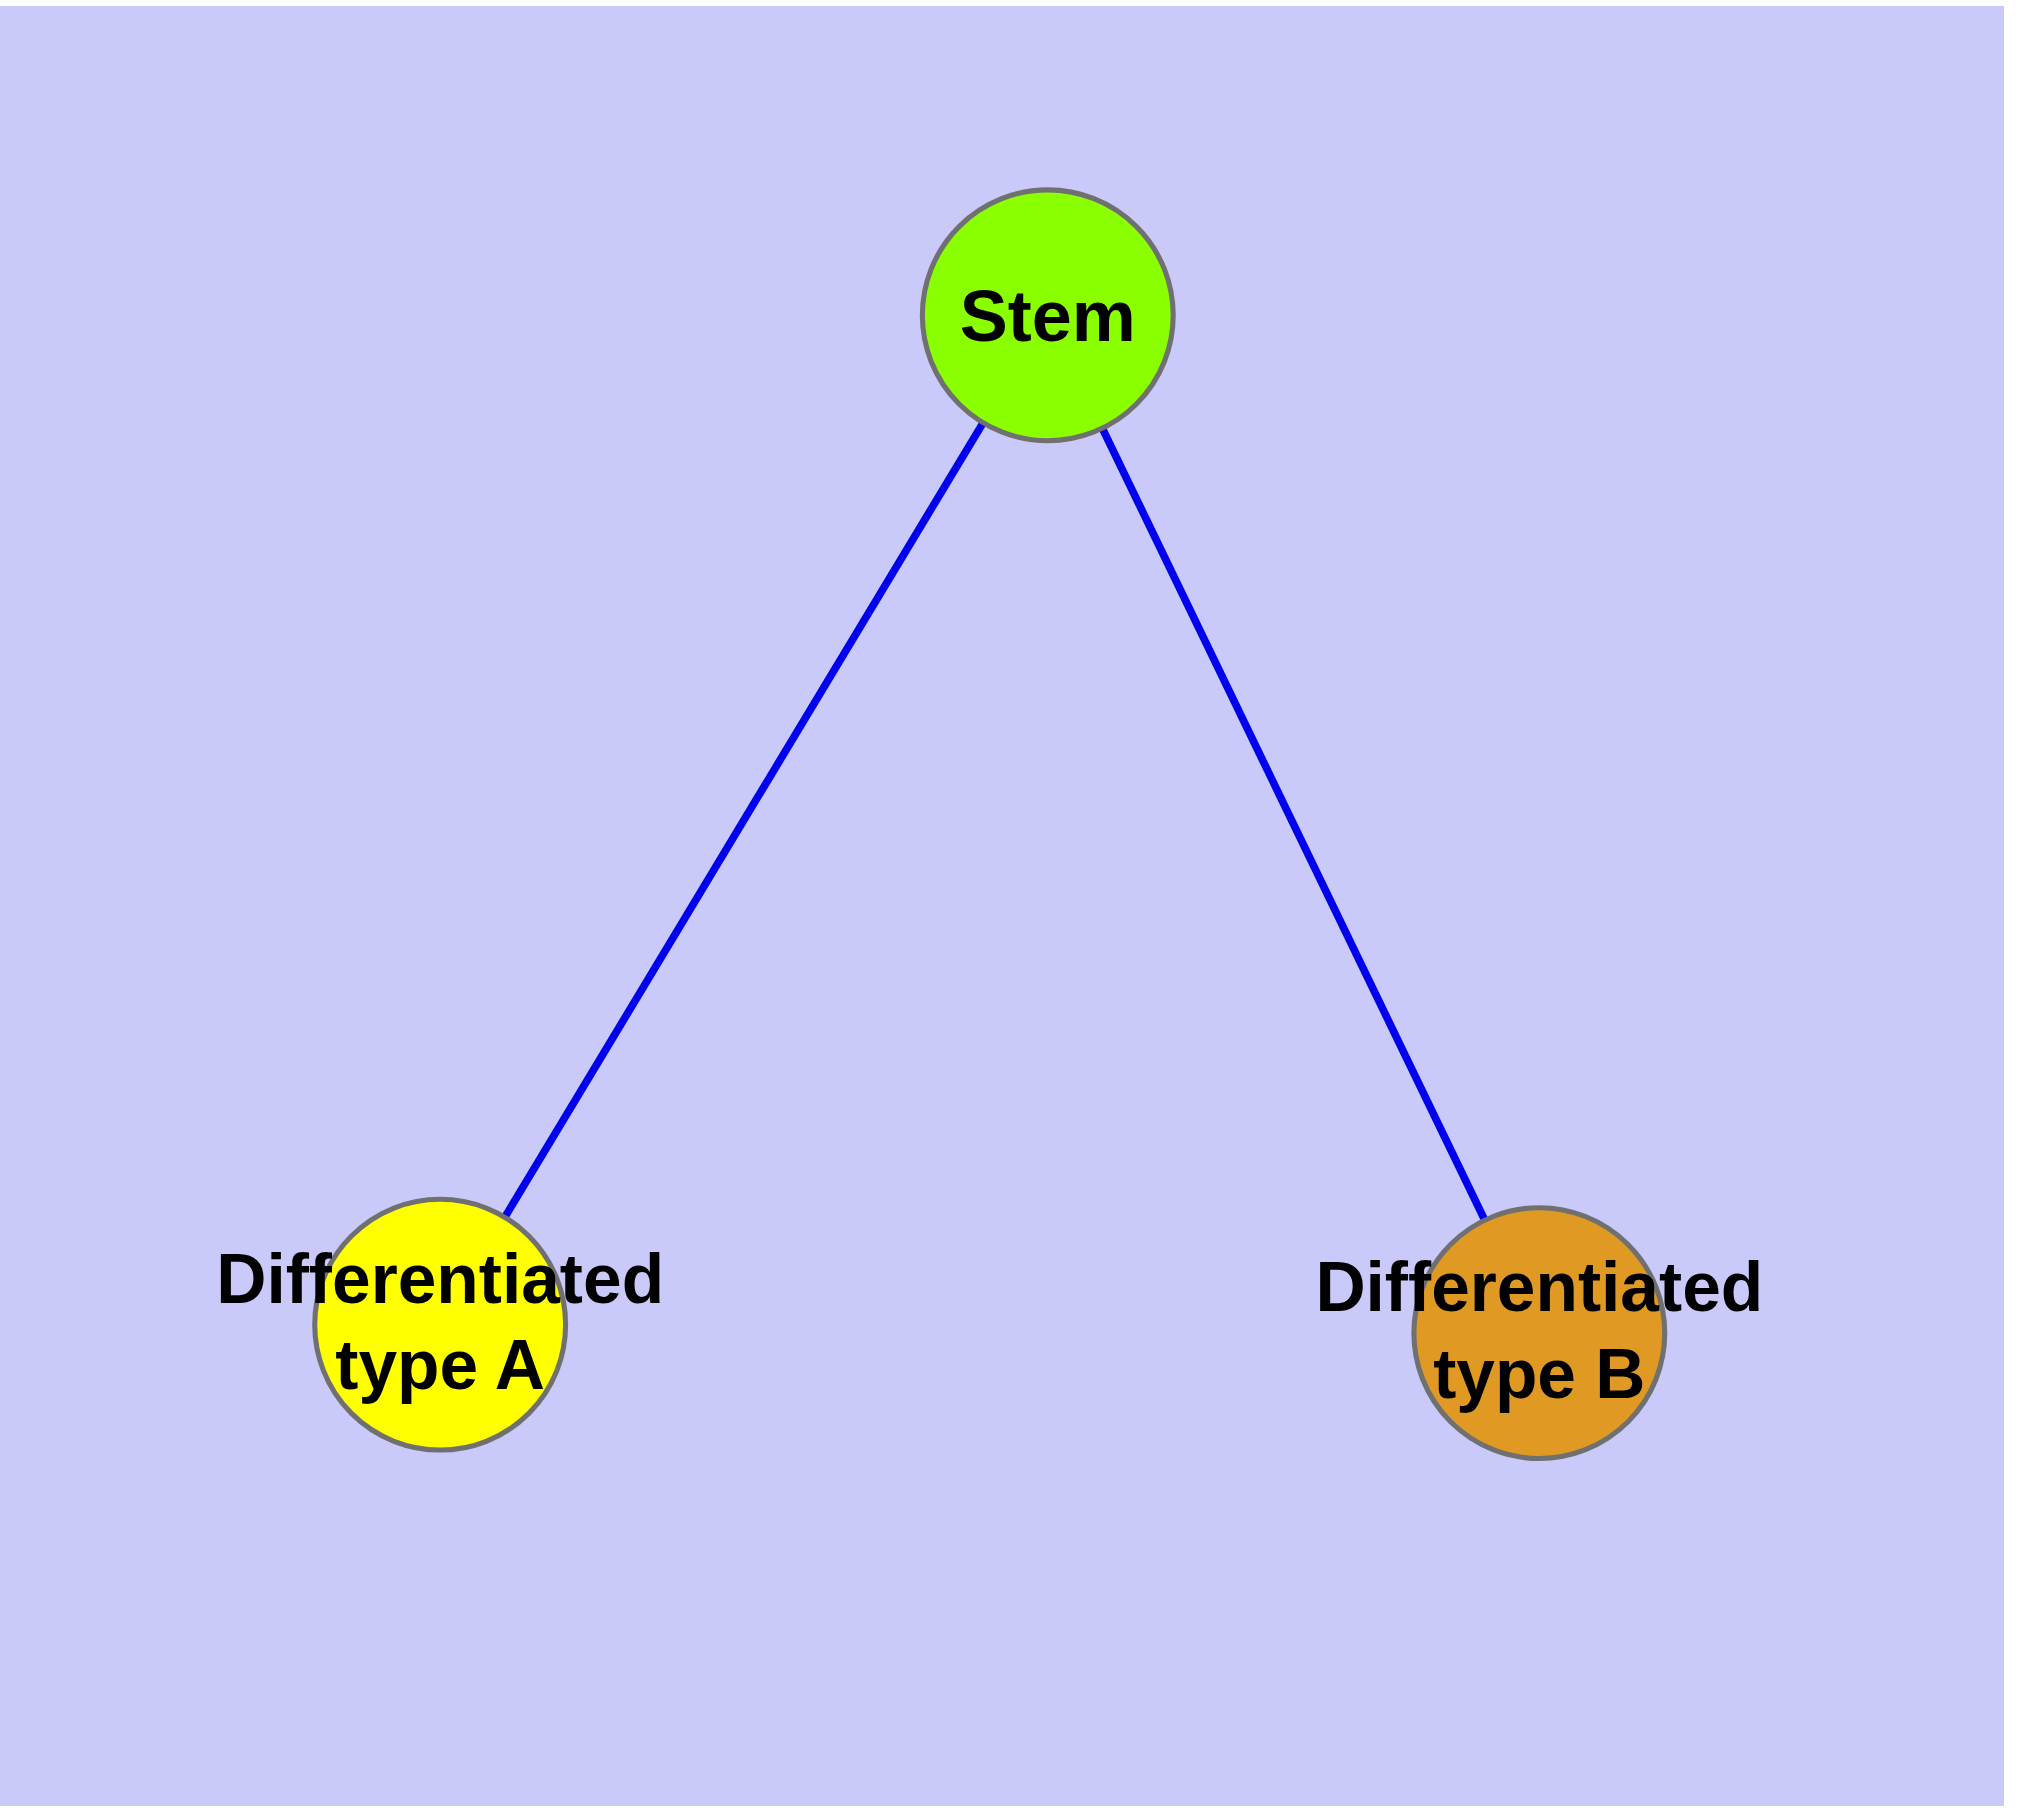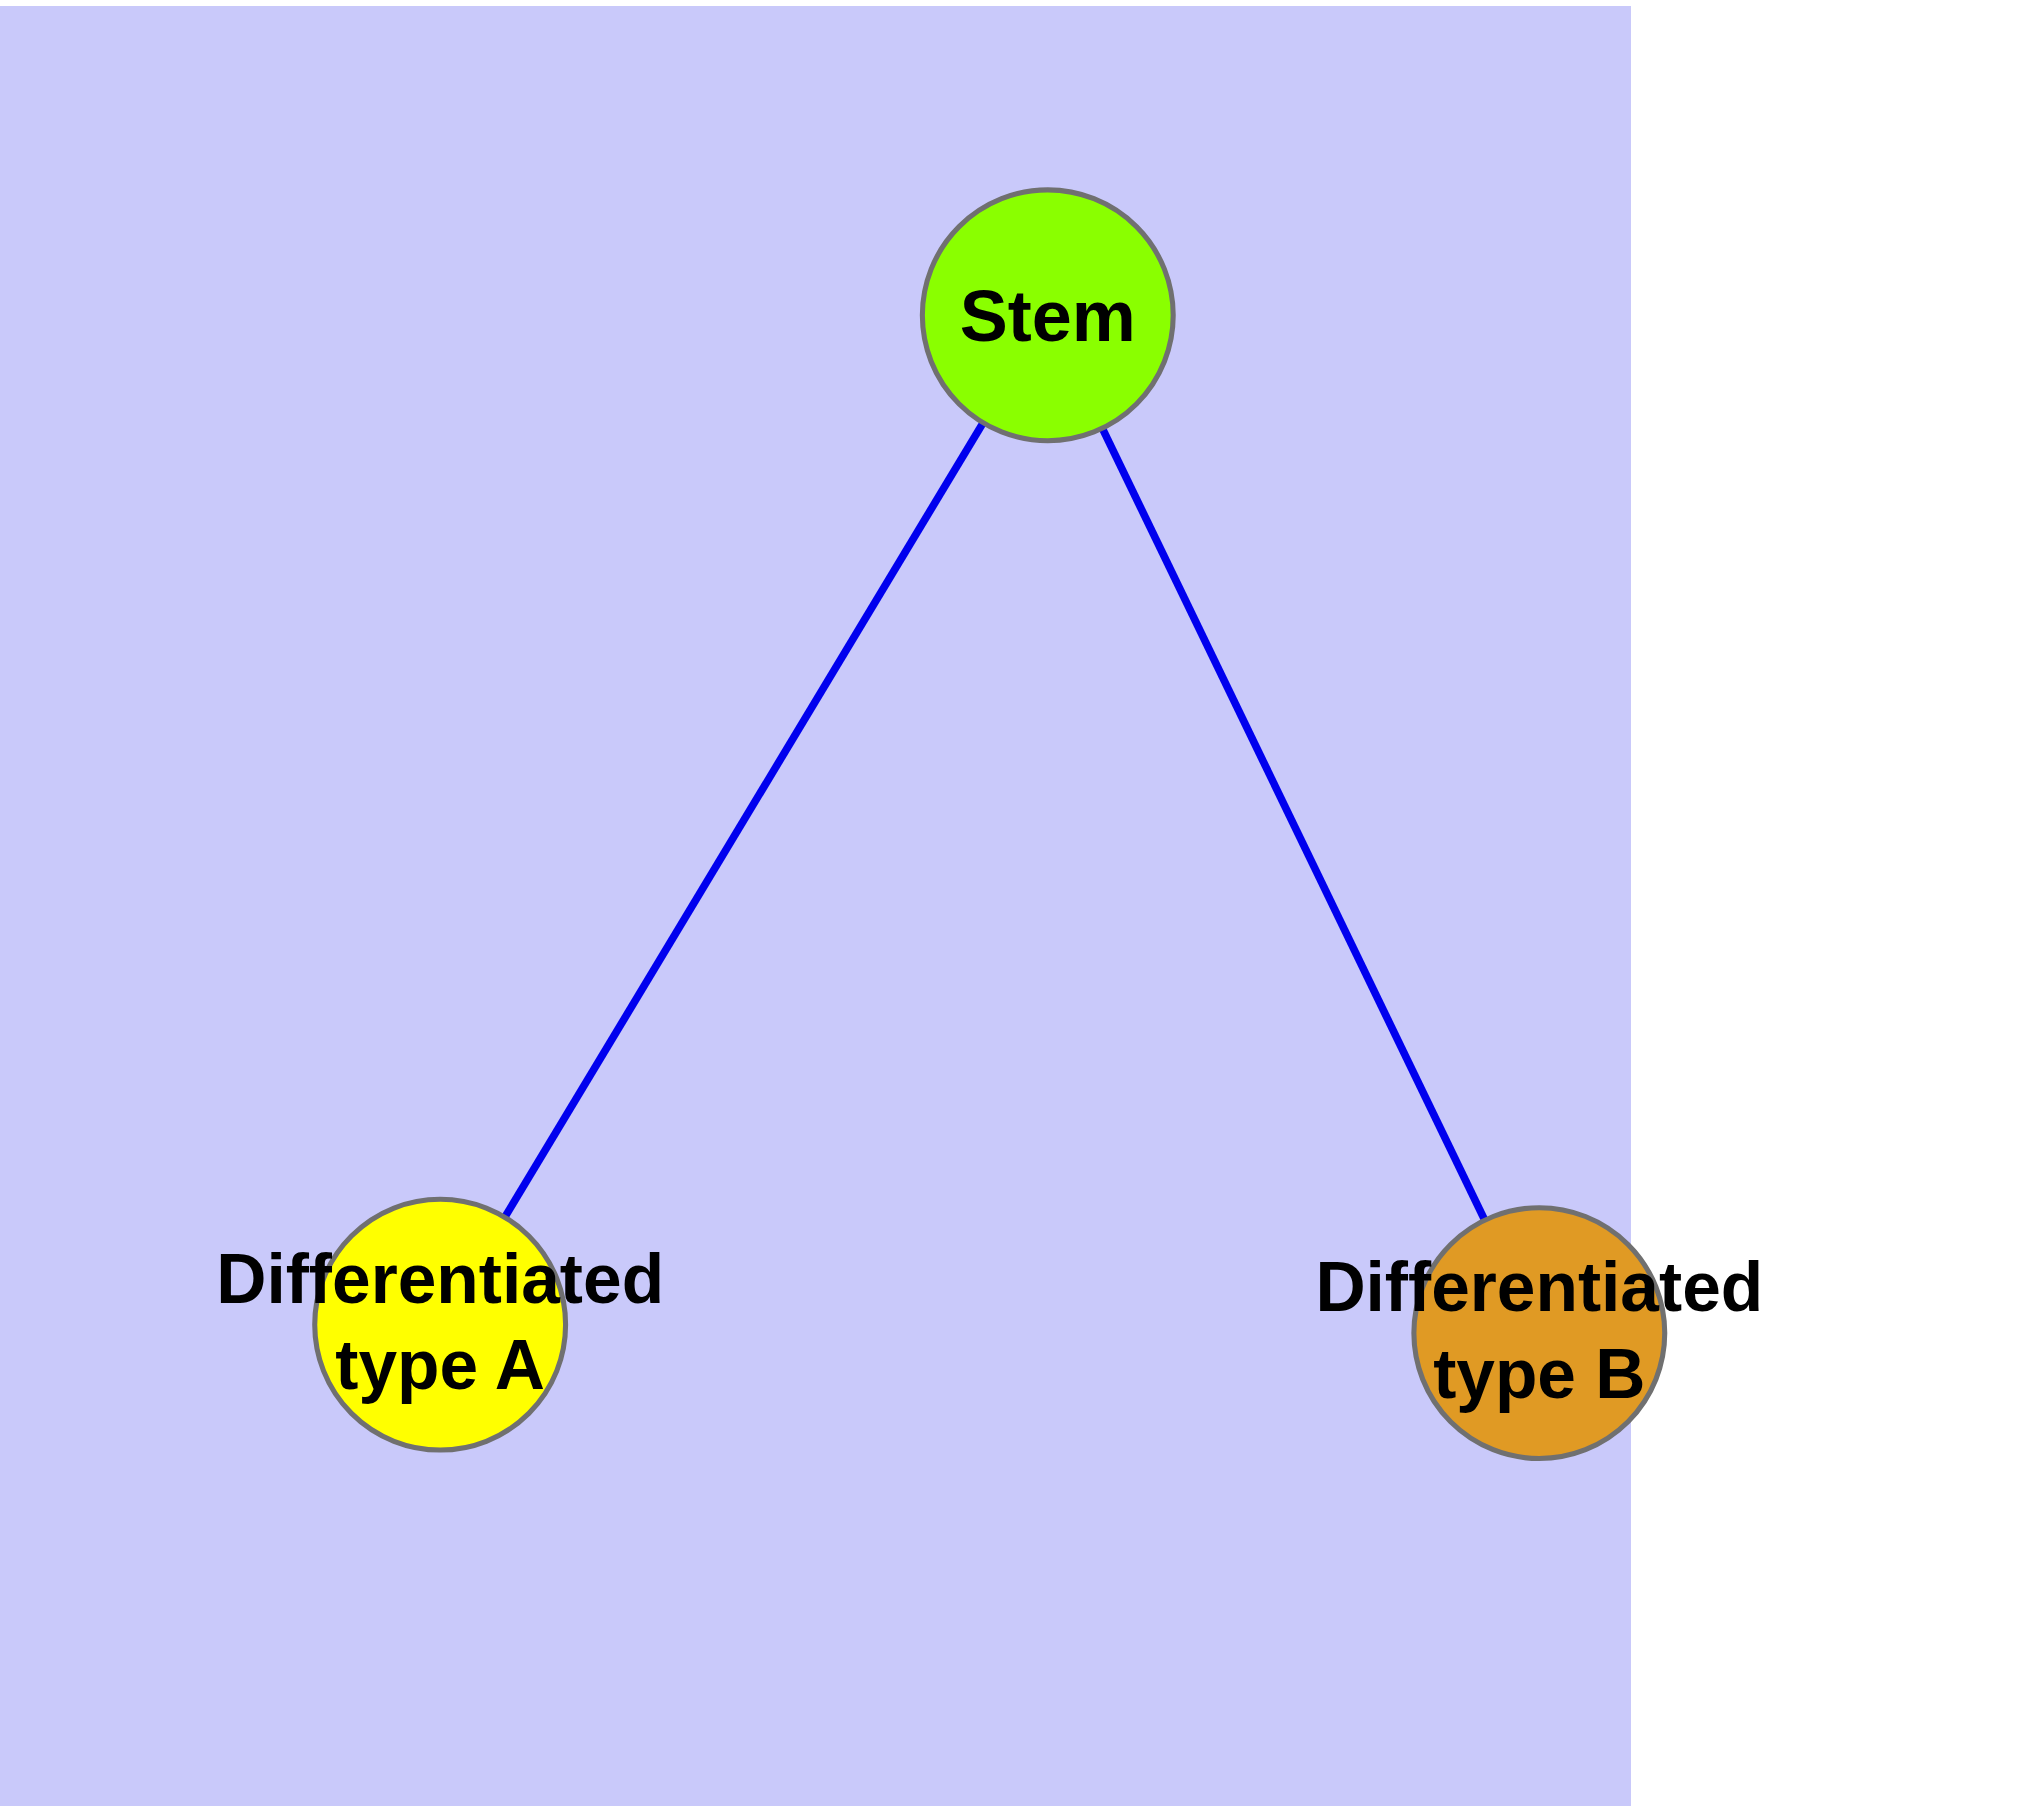--- a/index.html
+++ b/index.html
@@ -12,21 +12,21 @@
     width: 2021px;
     height: 1812px;
     background: #ffffff;
     overflow: hidden;
     font-family: "Liberation Sans", sans-serif;
   }
   #plot-area {
     position: absolute;
     left: 0;
     top: 6px;
-    width: 1631px;
+    width: 2004px;
     height: 1800px;
     background: #c9c9fa;
   }
   #graph-svg {
     position: absolute;
     left: 0;
     top: 0;
     width: 2021px;
     height: 1800px;
     display: block;

